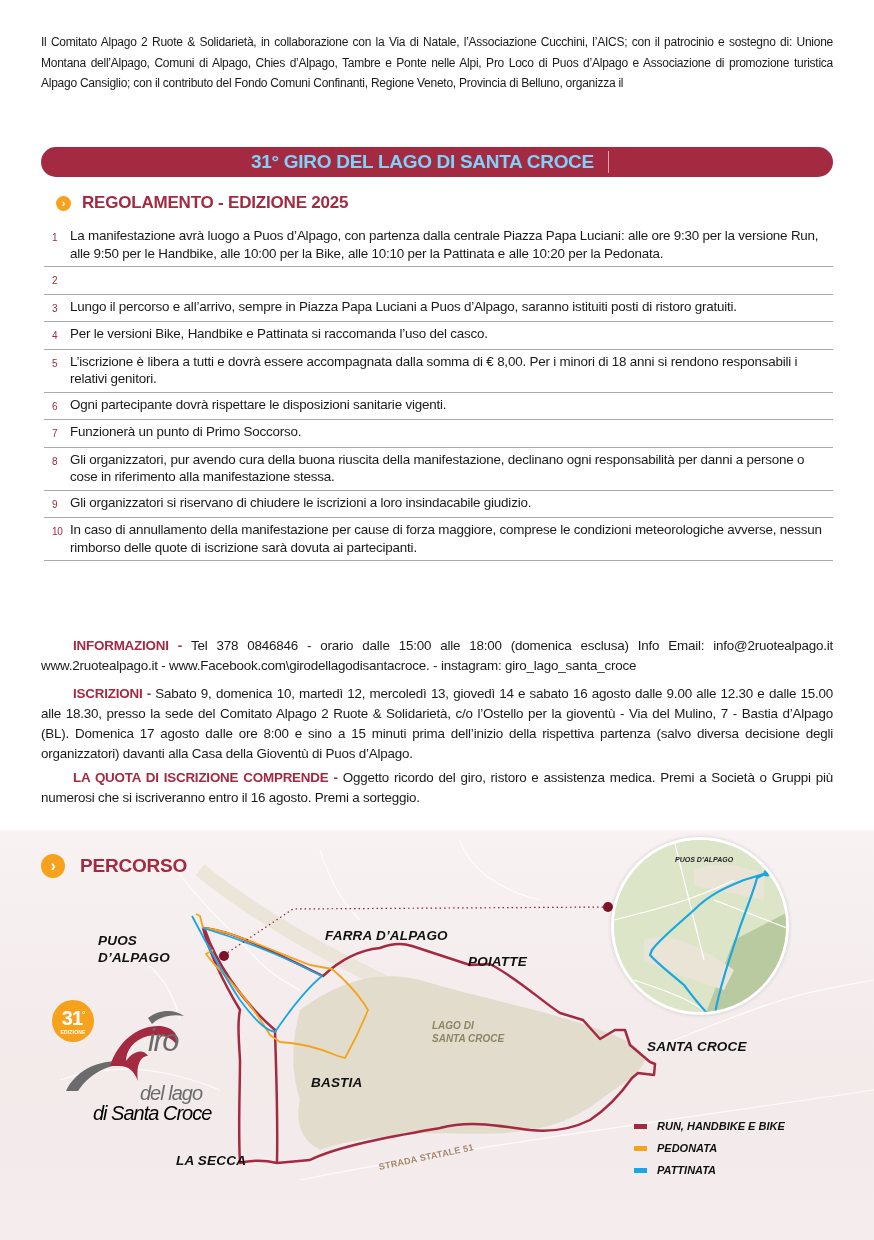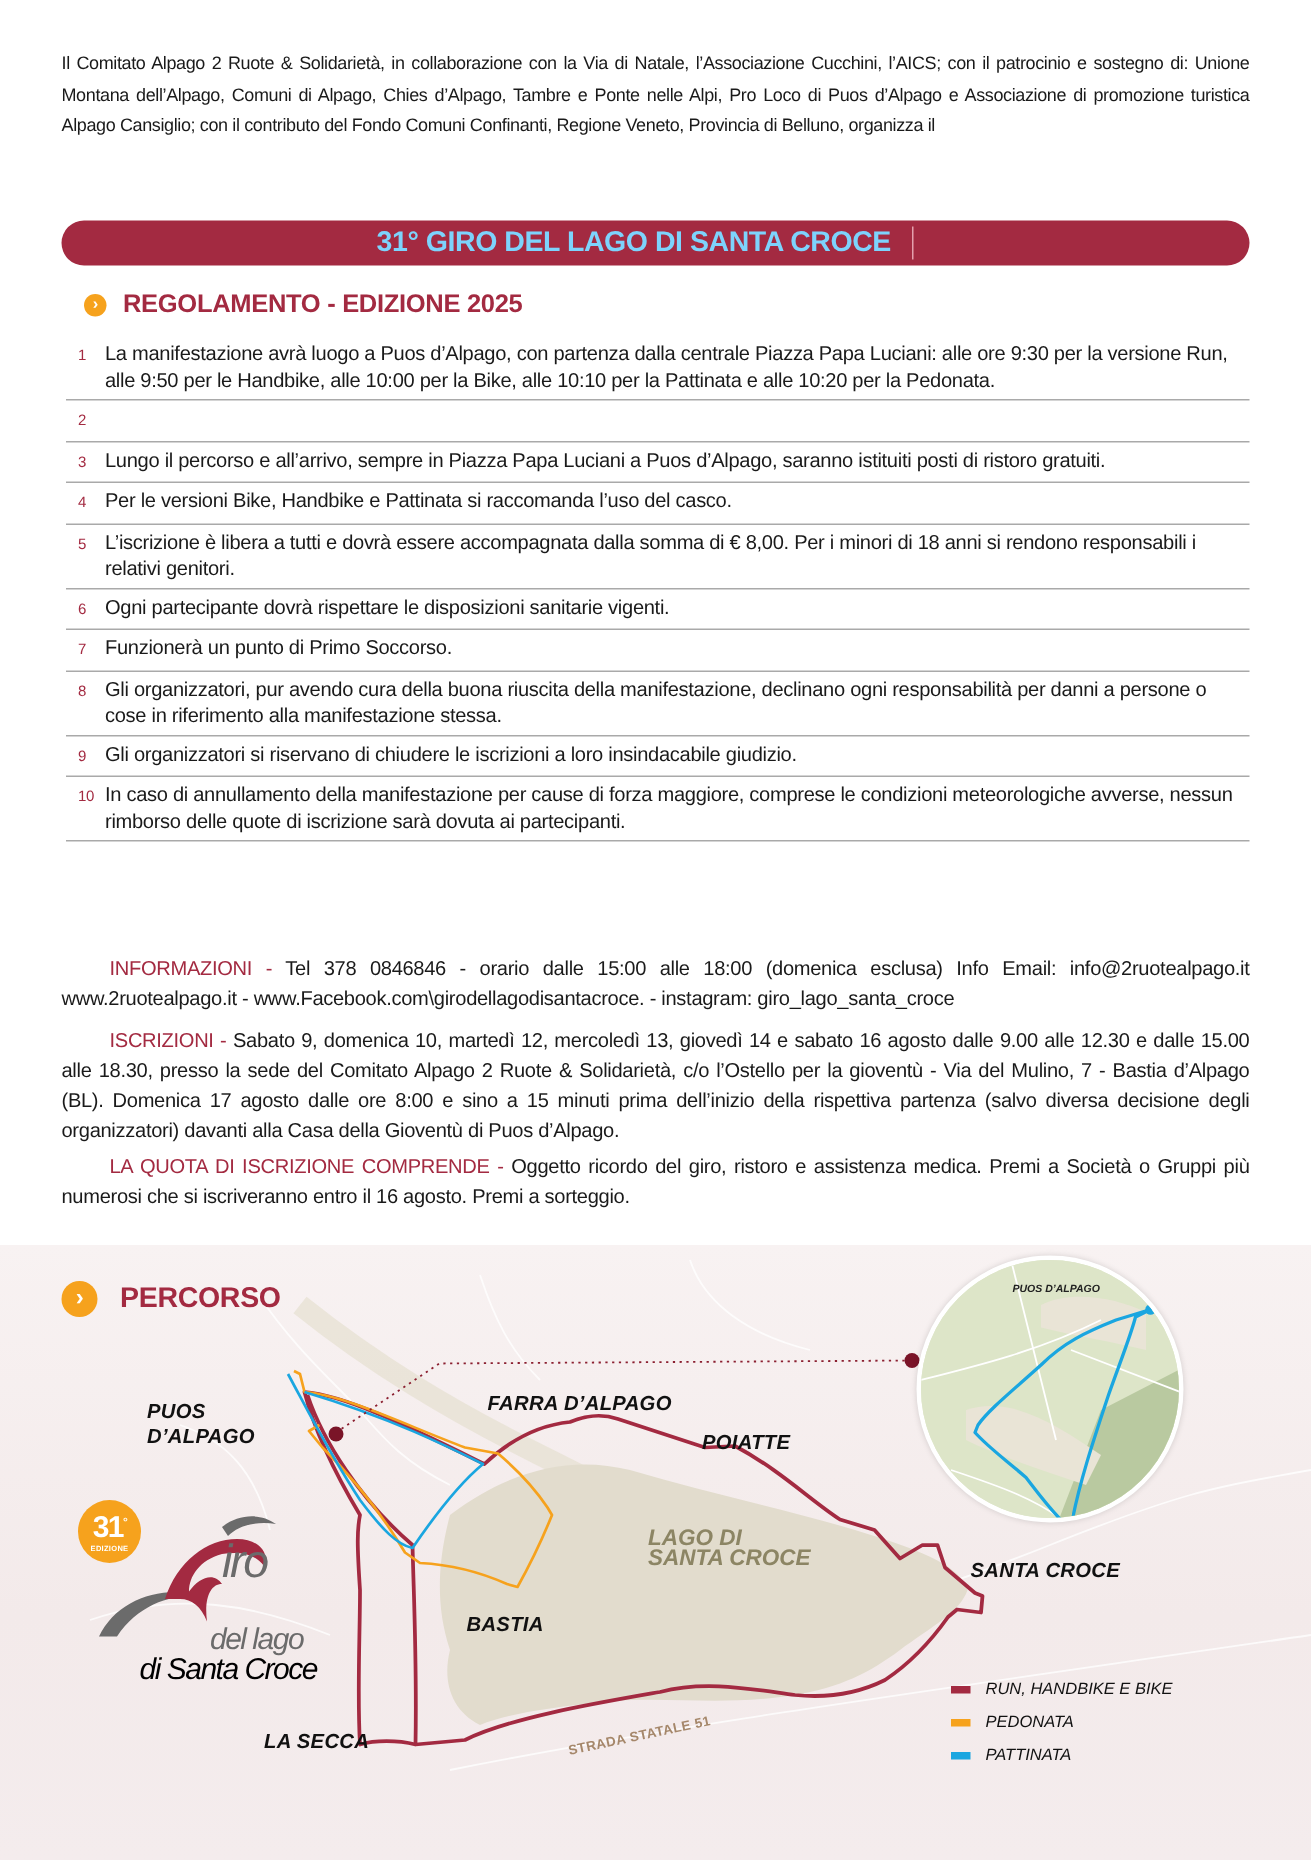--- a/index.html
+++ b/index.html
@@ -40,49 +40,49 @@
     padding: 3px 0 4px 0; font-size: 13.4px; line-height: 17.5px;
     letter-spacing: -0.2px;
   }
   .rule .num { width: 26px; flex: none; color: #a32a41; font-size: 10px; padding-left: 8px; padding-top: 2px; }
   .rule .txt { flex: 1; padding-right: 10px; }
 
   .info-block {
     position: absolute; left: 41px; width: 792px;
     font-size: 13.4px; line-height: 20px; text-align: justify; letter-spacing: -0.2px;
   }
-  .info-block .lbl { color: #a32a41; font-weight: normal; padding-left: 32px; }
+  .info-block .lbl { color: #a32a41; font-weight: bold; padding-left: 32px; }
 
   .map-area {
     position: absolute; left: 0; top: 830px; width: 874px; height: 410px;
     background: linear-gradient(180deg, #f8f2f2 0%, #f3eaea 60%, #f4eced 100%);
     overflow: hidden;
   }
   .map-svg { position: absolute; left: 0; top: 0; width: 874px; height: 410px; }
 
   .perc-head { left: 41px; top: 854px; font-size: 19px; }
   .perc-head .chev { width: 24px; height: 24px; font-size: 16px; margin-right: 15px; }
 
   .place {
     position: absolute; font-weight: bold; font-style: italic; font-size: 13.5px;
     color: #111; letter-spacing: 0.2px; line-height: 17px;
   }
   .lake-label {
-    position: absolute; font-style: italic; font-size: 15px; color: #8c8564;
+    position: absolute; font-style: italic; font-size: 10px; color: #8c8564;
     line-height: 13px; font-weight: bold;
   }
   .road-label {
     position: absolute; font-size: 9px; color: #a5876a; font-weight: bold;
     transform: rotate(-12deg); transform-origin: left bottom; letter-spacing: 0.3px;
   }
 
   .legend { position: absolute; left: 634px; top: 1115px; }
   .legend-item { display: flex; align-items: center; height: 22px; }
   .legend-swatch { width: 13px; height: 5px; margin-right: 10px; }
-  .legend-label { font-weight: normal; font-style: italic; font-size: 11px; color: #111; }
+  .legend-label { font-weight: bold; font-style: italic; font-size: 11px; color: #111; }
 
   .inset-circle {
     position: absolute; left: 611px; top: 837px; width: 178px; height: 178px;
     border-radius: 50%; border: 3px solid #ffffff; overflow: hidden;
     box-shadow: 0 0 4px rgba(0,0,0,0.15);
     background: #dfe6cb;
   }
   .inset-title {
     position: absolute; left: 675px; top: 856px; font-weight: bold; font-style: italic;
     font-size: 7px; color: #222;

